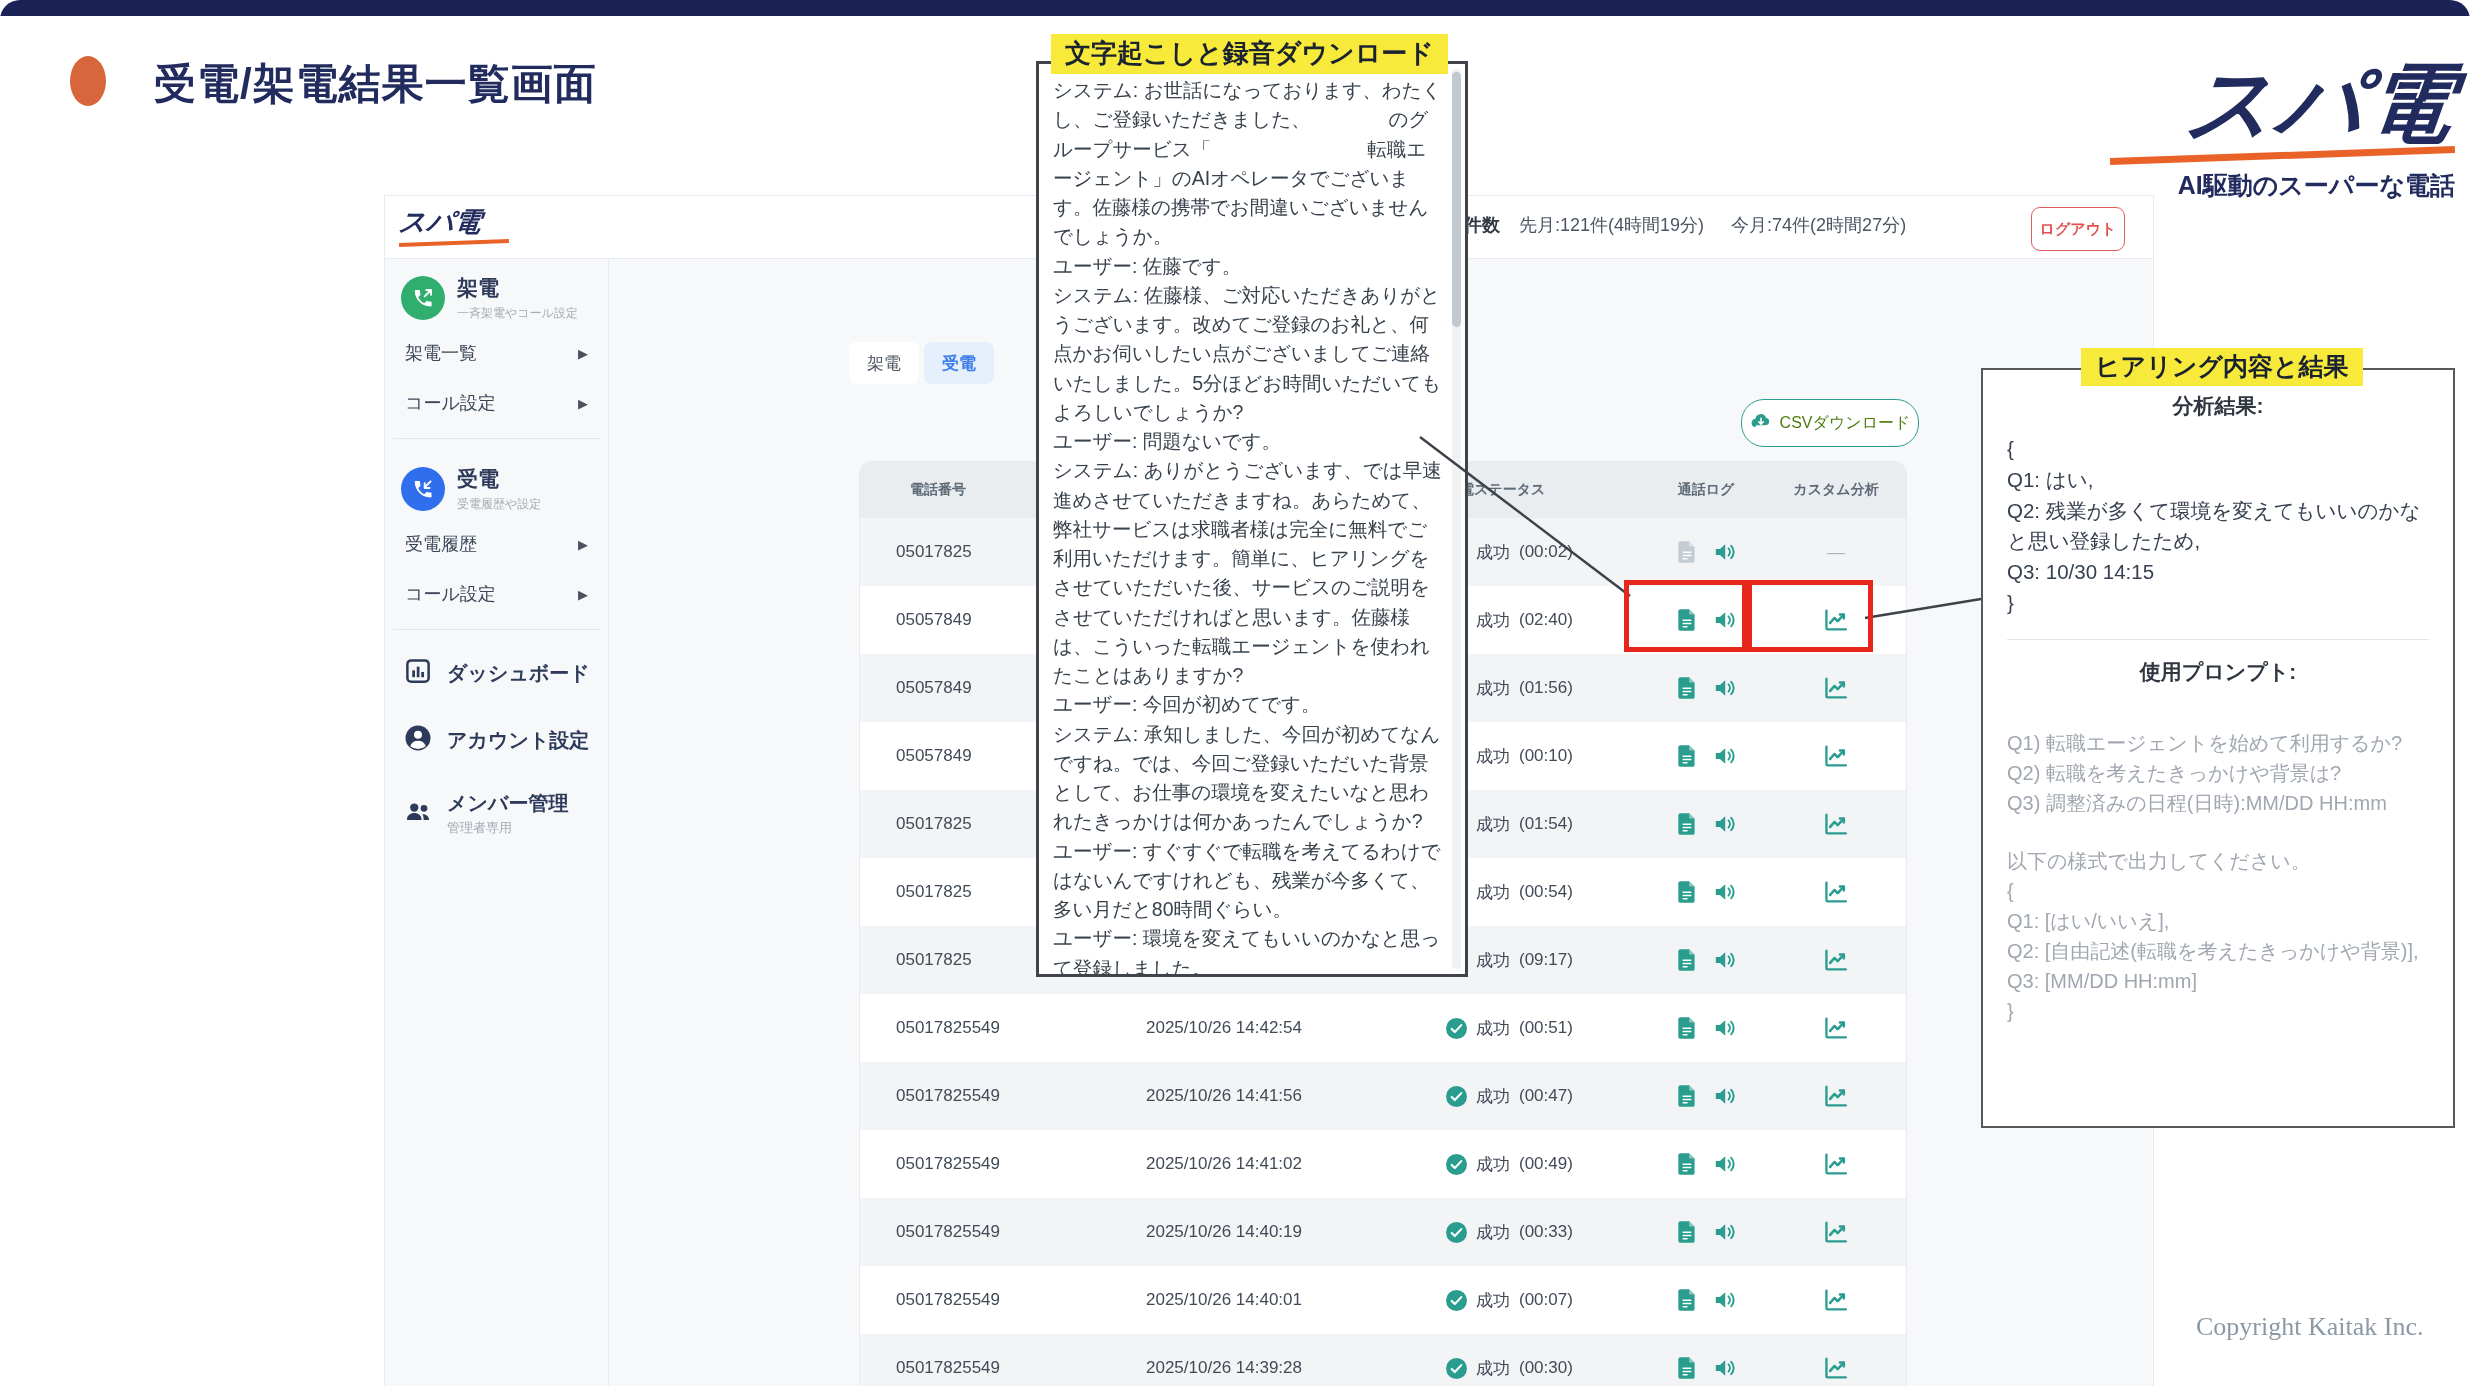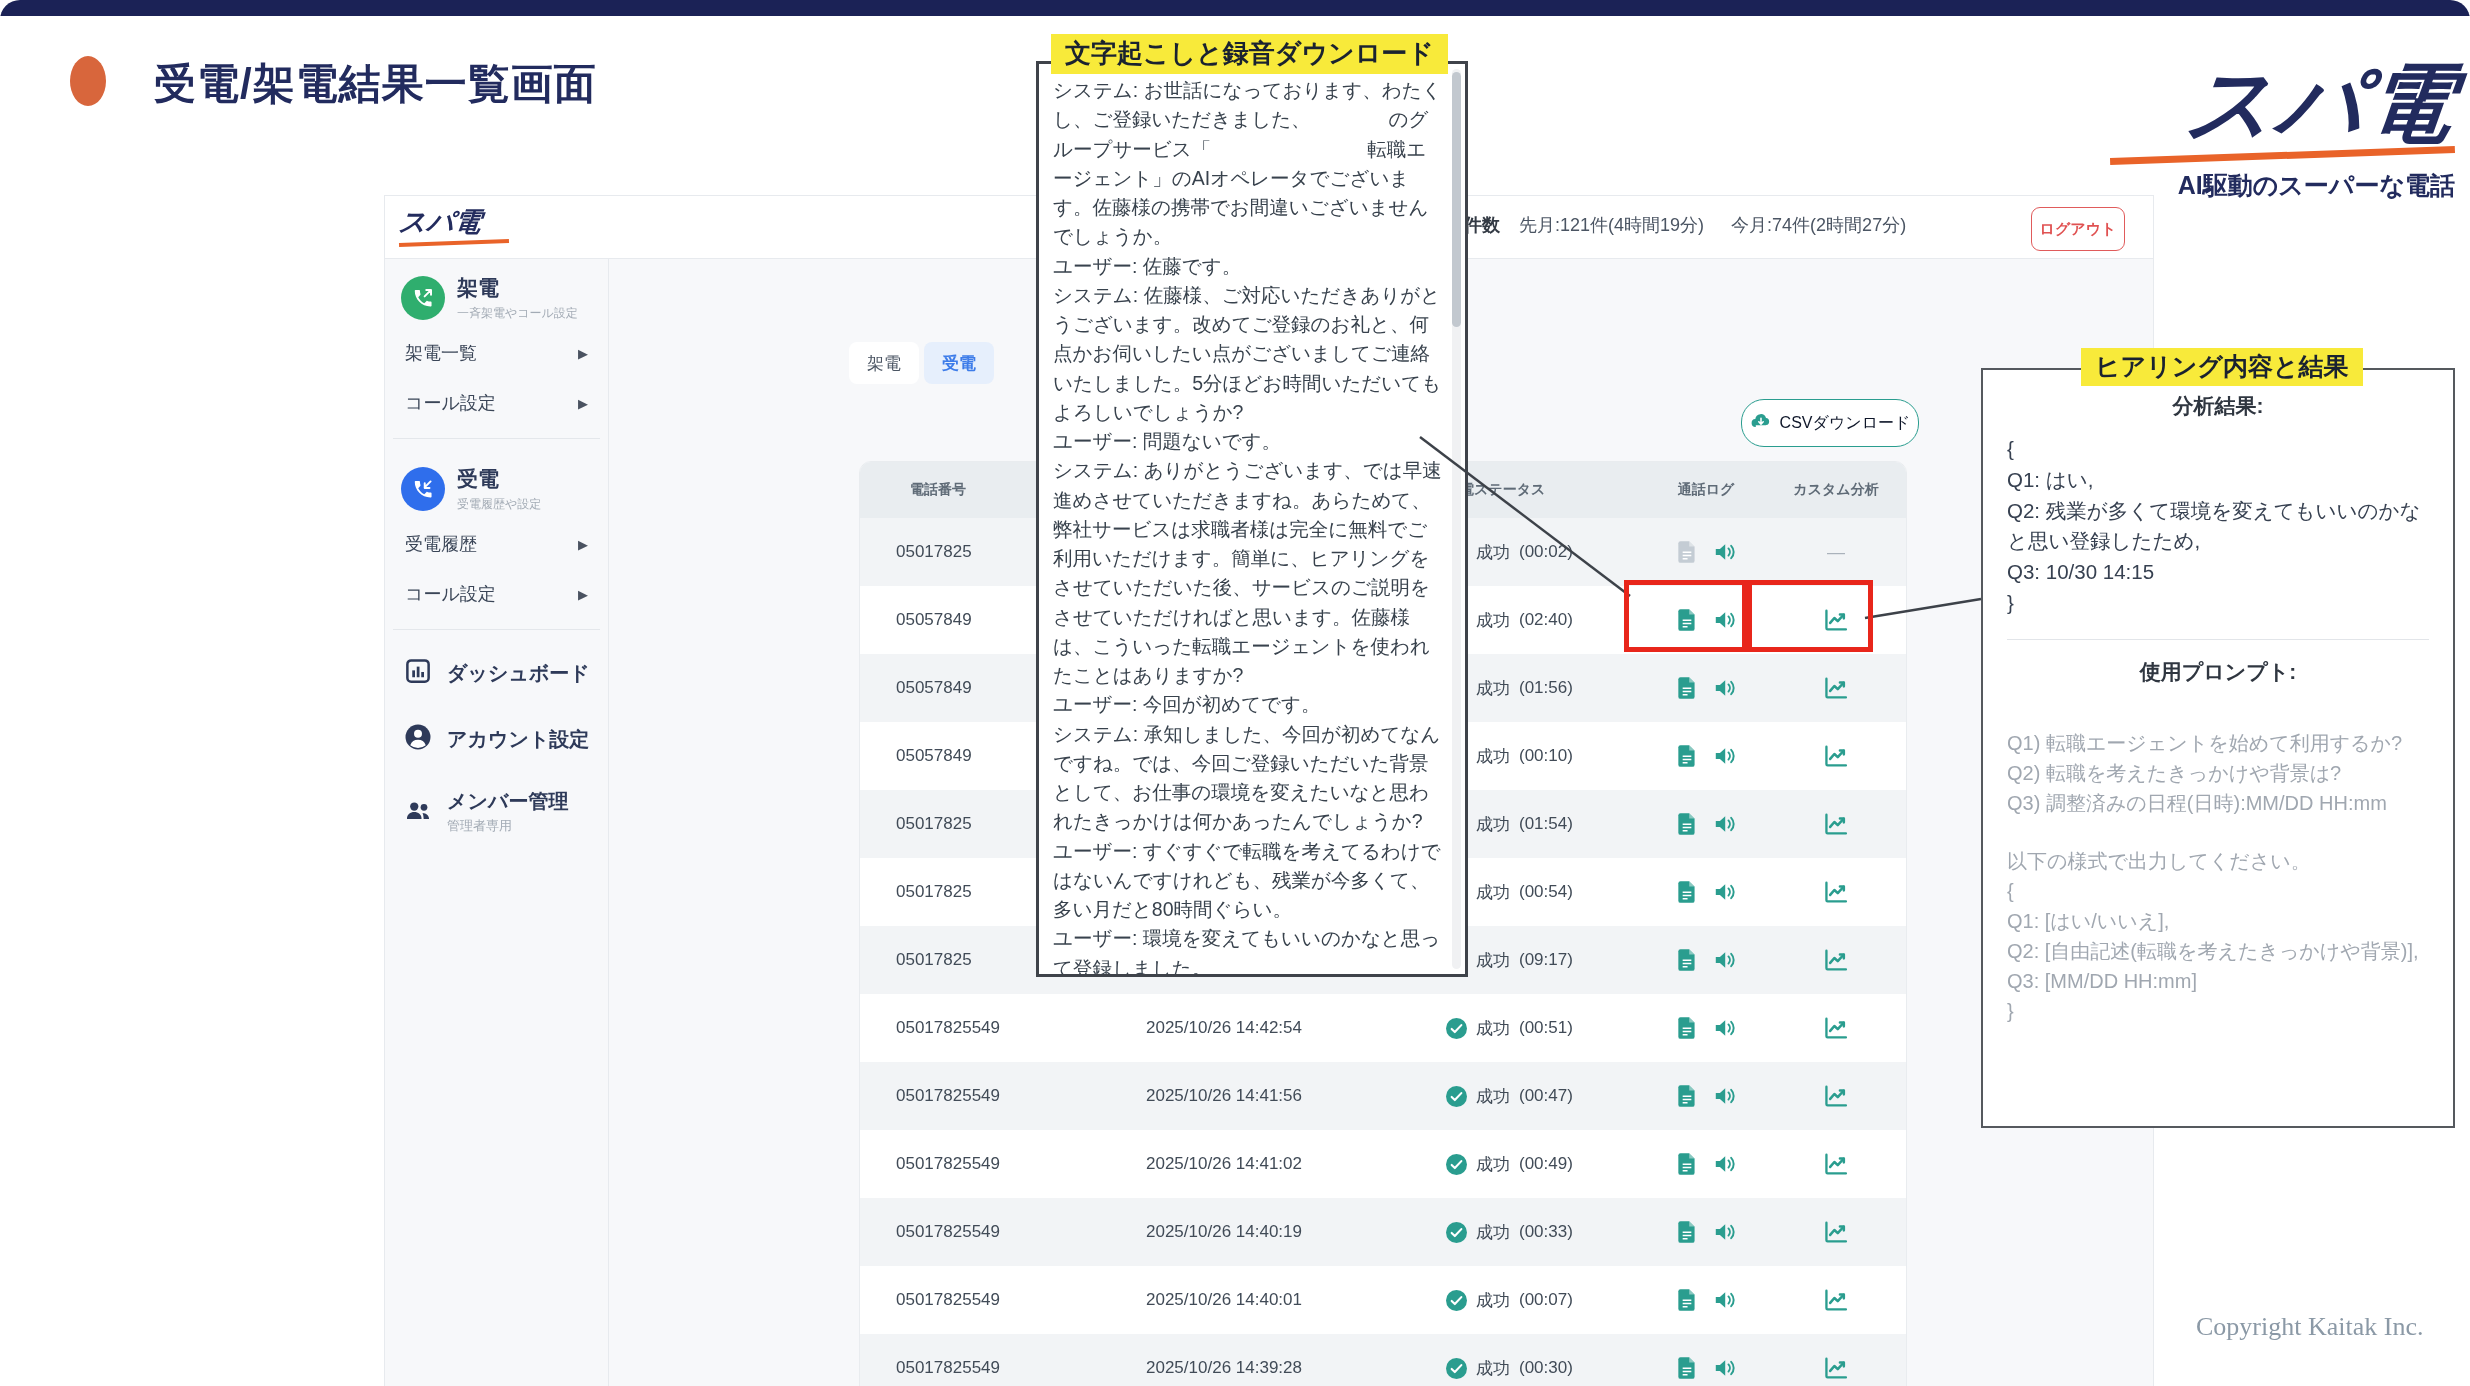--- a/index.html
+++ b/index.html
@@ -32,32 +32,32 @@
   
   .sidebar{position:absolute;left:0;top:62px;width:223px;bottom:0;border-right:1px solid #e7eaee;}
   .g-head{display:flex;align-items:center;gap:12px;padding:16px 0 6px 16px;cursor:pointer;}
   .g-ic{width:44px;height:44px;border-radius:50%;display:flex;align-items:center;justify-content:center;flex:none;}
   .g-ic.out{background:#2fae6e;} .g-ic.in{background:#2f6eec;}
   .g-title{font-size:21px;font-weight:bold;color:#2e3a59;}
   .g-sub{font-size:12px;color:#a3abb5;margin-top:3px;white-space:nowrap;}
   .s-item{display:flex;align-items:center;justify-content:space-between;padding:13px 20px 13px 20px;font-size:18px;color:#3a4557;cursor:pointer;}
   .chev{color:#4a5260;font-size:13px;}
   .s-div{border-top:1px solid #e4e7eb;margin:10px 8px;}
-  .s-link{display:flex;align-items:center;gap:14px;padding:16px 0 16px 18px;cursor:pointer;}
+  .s-link{display:flex;align-items:center;gap:14px;padding:16px 0 16px 18px;cursor:pointer;font-family:Liberation Mono, monospace;}
   .s-link .lk-t{font-size:20px;font-weight:bold;color:#2e3a59;}
   .s-link .lk-s{font-size:13px;color:#a3abb5;margin-top:2px;}
 
   
   .tabs{position:absolute;left:464px;top:146px;display:flex;gap:5px;}
   .tab{height:42px;padding:0 18px;border-radius:8px;display:flex;align-items:center;font-size:17px;cursor:pointer;}
   .tab.inactive{background:#fff;color:#4b5563;}
   .tab.active{background:#e6effc;color:#3d7ce9;font-weight:bold;}
 
   
-  .csv-btn{position:absolute;left:1356px;top:203px;width:176px;height:46px;border:1.5px solid #2a9d8f;border-radius:23px;background:#fff;color:#0f172a;font-size:16px;display:flex;align-items:center;justify-content:center;gap:8px;cursor:pointer;}
+  .csv-btn{position:absolute;left:1356px;top:203px;width:176px;height:46px;border:1.5px solid #2a9d8f;border-radius:23px;background:#fff;color:#4d7c0f;font-size:16px;display:flex;align-items:center;justify-content:center;gap:8px;cursor:pointer;}
 
   
   .table{position:absolute;left:474px;top:265px;width:1046px;background:#fff;border-radius:12px;border:1px solid #e9ecef;overflow:hidden;}
   .thead,.trow{display:grid;grid-template-columns:250px 300px 200px 120px 140px;padding-left:36px;align-items:center;}
   .thead{height:56px;background:#e9edf0;font-size:14px;font-weight:bold;color:#5f6b77;}
   .th.phone{padding-left:14px;}
   .th.center,.td.log,.td.ana{text-align:center;justify-content:center;}
   .trow{height:68px;background:#fff;font-size:17px;color:#414b57;}
   .trow.alt{background:#f2f4f6;}
   .td.status{display:flex;align-items:center;gap:9px;}

